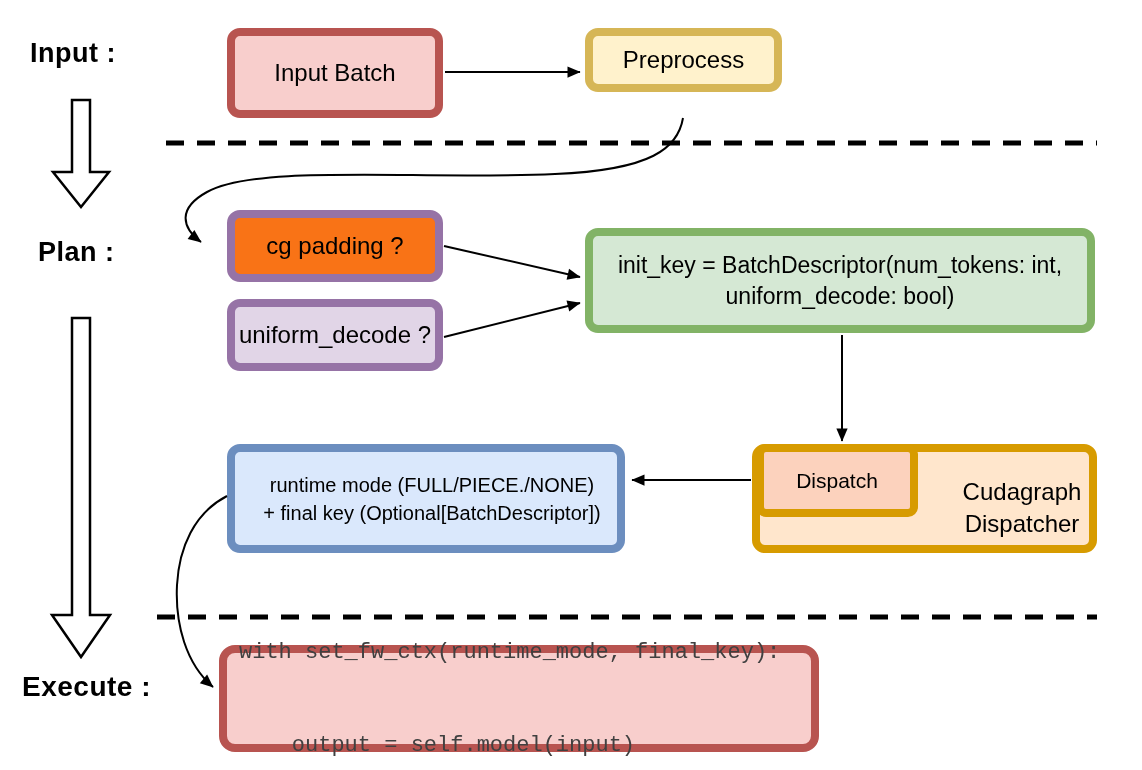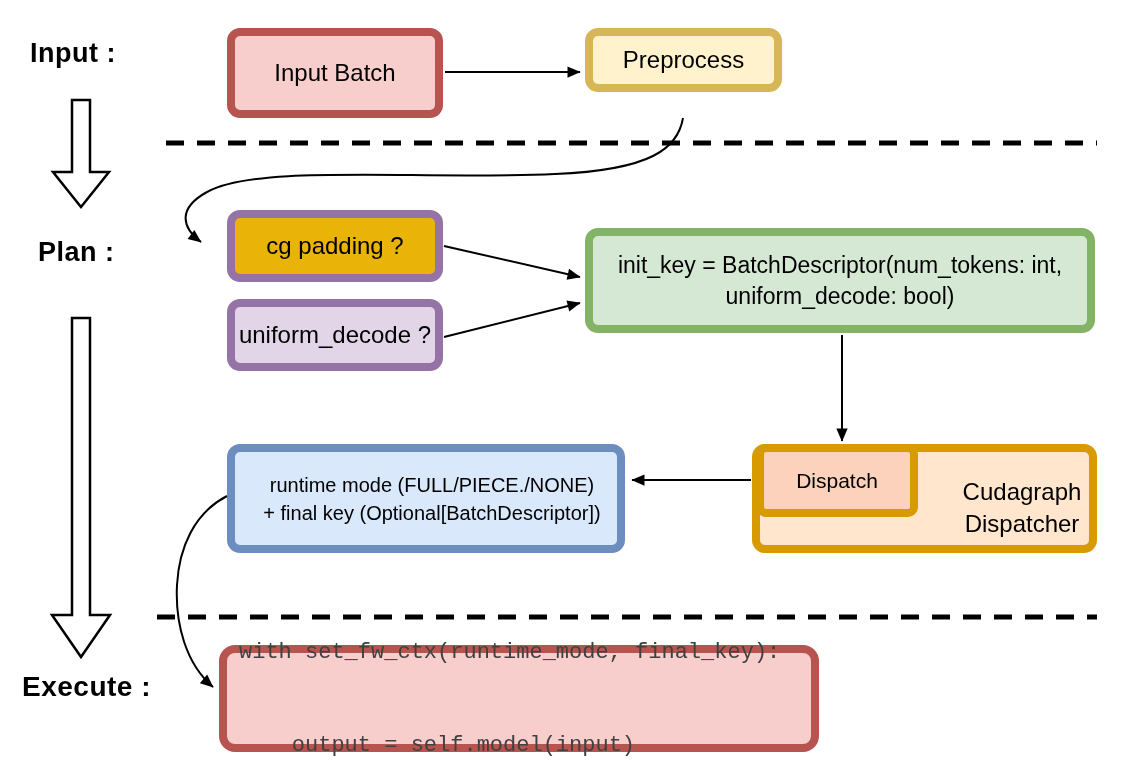--- a/index.html
+++ b/index.html
@@ -73,21 +73,21 @@
   <div class="stage-label" style="left:22px; top:671px; font-size:28px;">Execute :</div>
 
   <div class="node" style="left: 227px; top: 28px; width: 216px; height: 90px; font-size: 24px; background-color: rgb(248, 206, 204); border-color: rgb(184, 84, 80);">
     <span>Input Batch</span>
   </div>
 
   <div class="node" style="left: 585px; top: 28px; width: 197px; height: 64px; font-size: 24px; background-color: rgb(255, 242, 204); border-color: rgb(214, 182, 86);">
     <span>Preprocess</span>
   </div>
 
-  <div class="node" style="left: 227px; top: 210px; width: 216px; height: 72px; font-size: 24px; background-color: #eab308; border-color: rgb(150, 115, 166);">
+  <div class="node" style="left: 227px; top: 210px; width: 216px; height: 72px; font-size: 24px; background-color: #f97316; border-color: rgb(150, 115, 166);">
     <span>cg padding ?</span>
   </div>
 
   <div class="node" style="left: 227px; top: 299px; width: 216px; height: 72px; font-size: 24px; background-color: rgb(225, 213, 231); border-color: rgb(150, 115, 166);">
     <span>uniform_decode ?</span>
   </div>
 
   <div class="node" style="left: 585px; top: 228px; width: 510px; height: 105px; font-size: 23px; line-height: 31px; background-color: rgb(213, 232, 212); border-color: rgb(130, 179, 102);">
     <div class="lines">
       <span>init_key = BatchDescriptor(num_tokens: int,</span>

